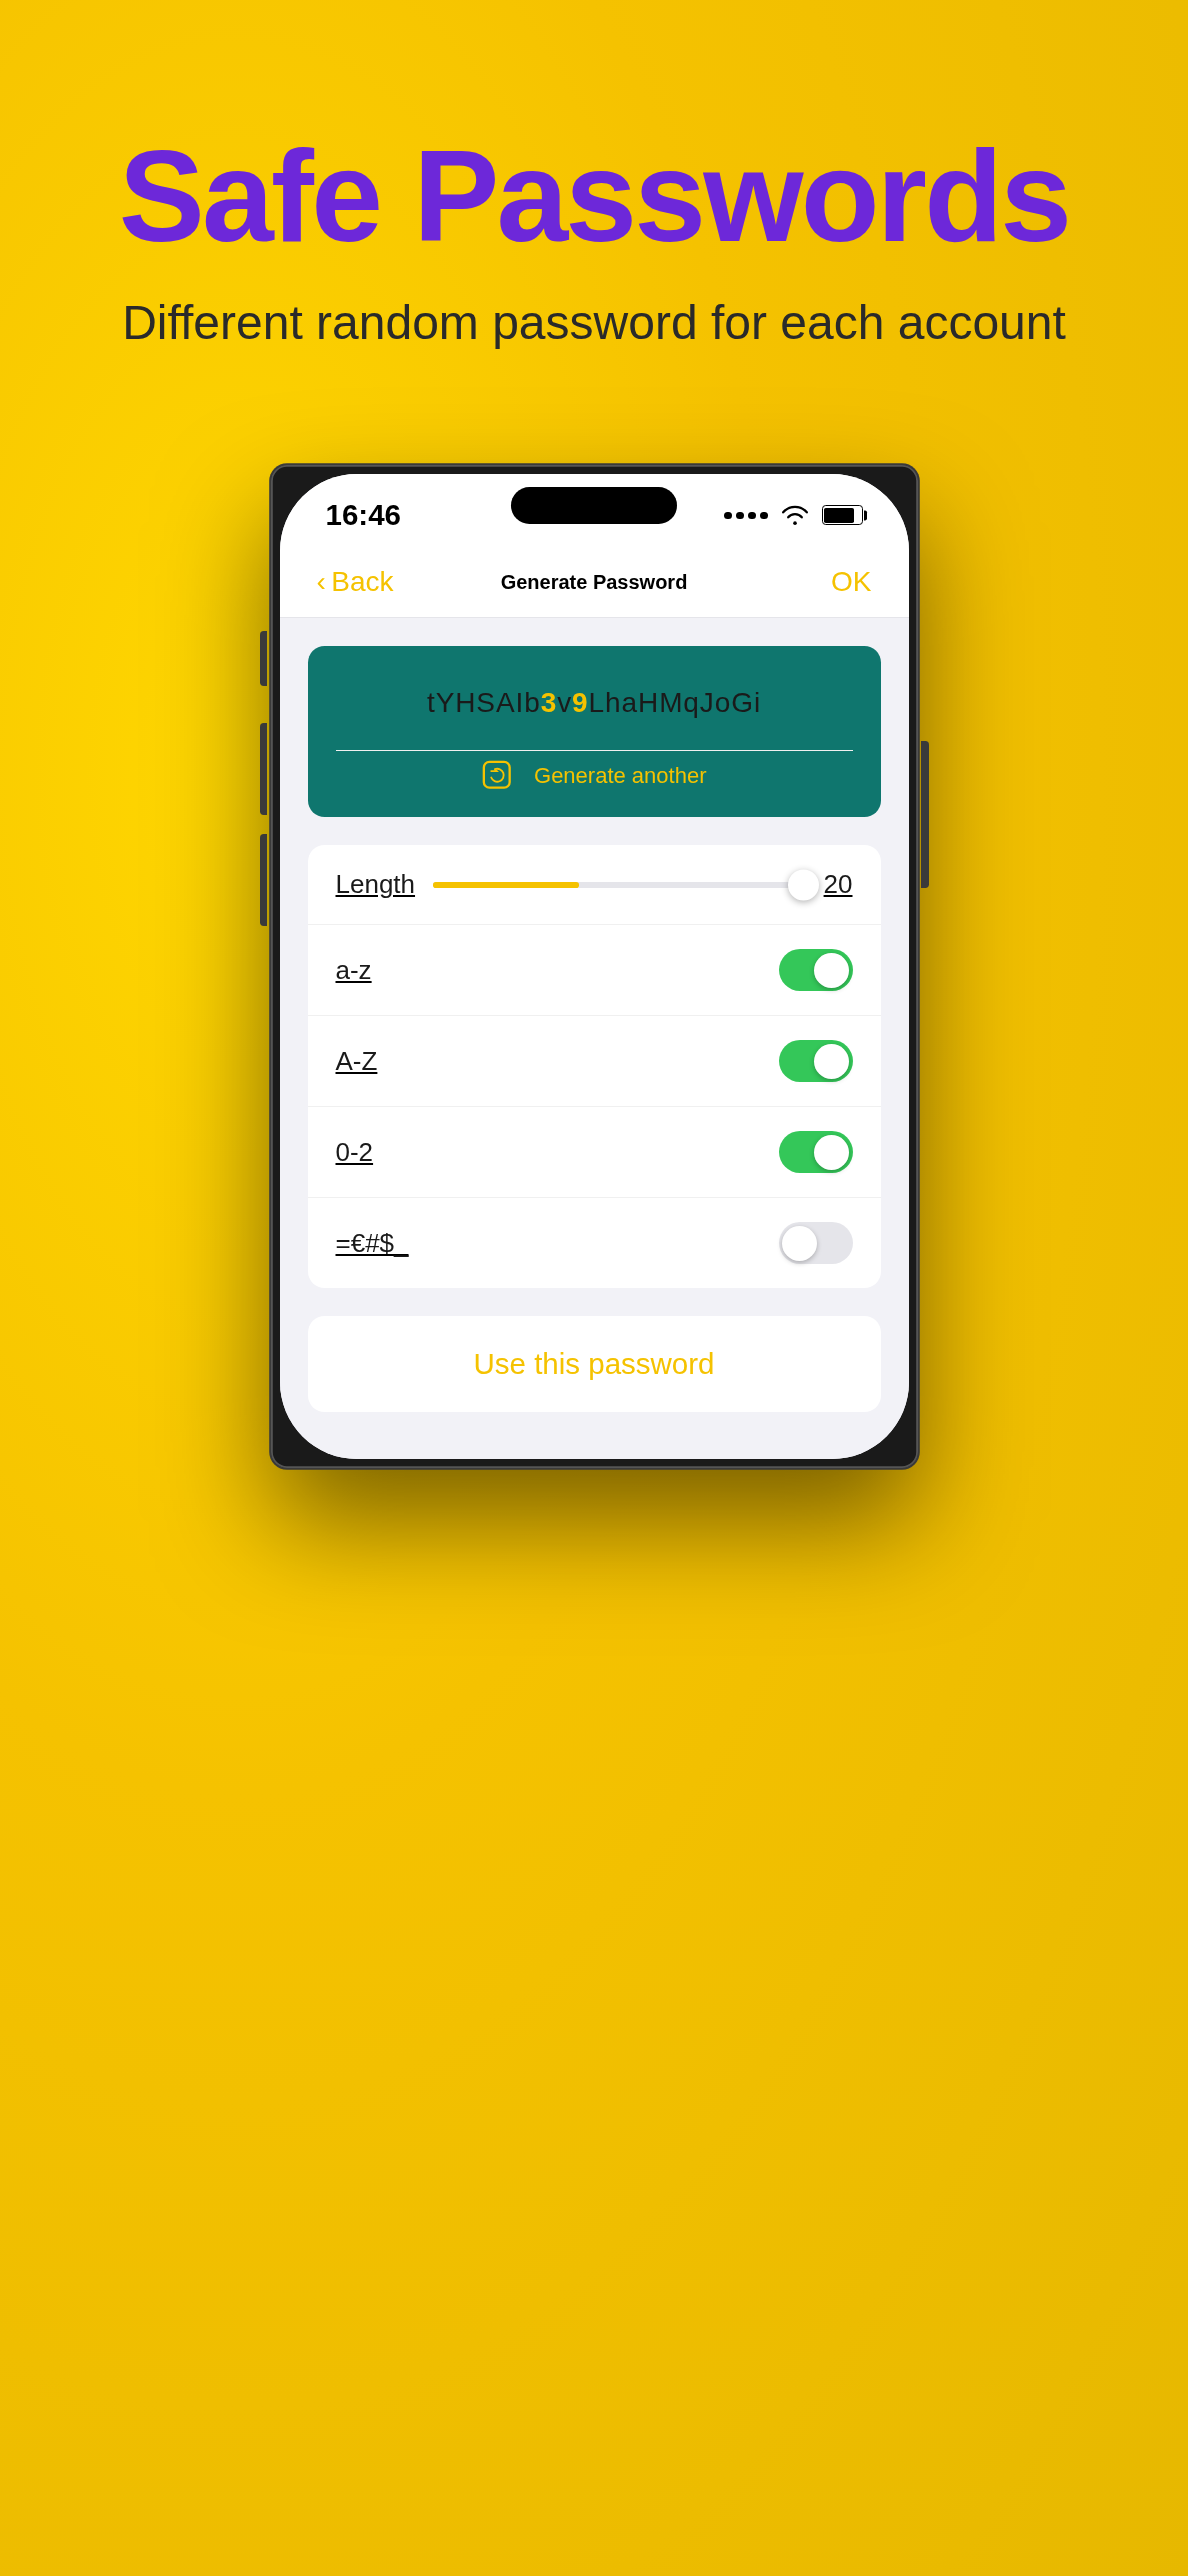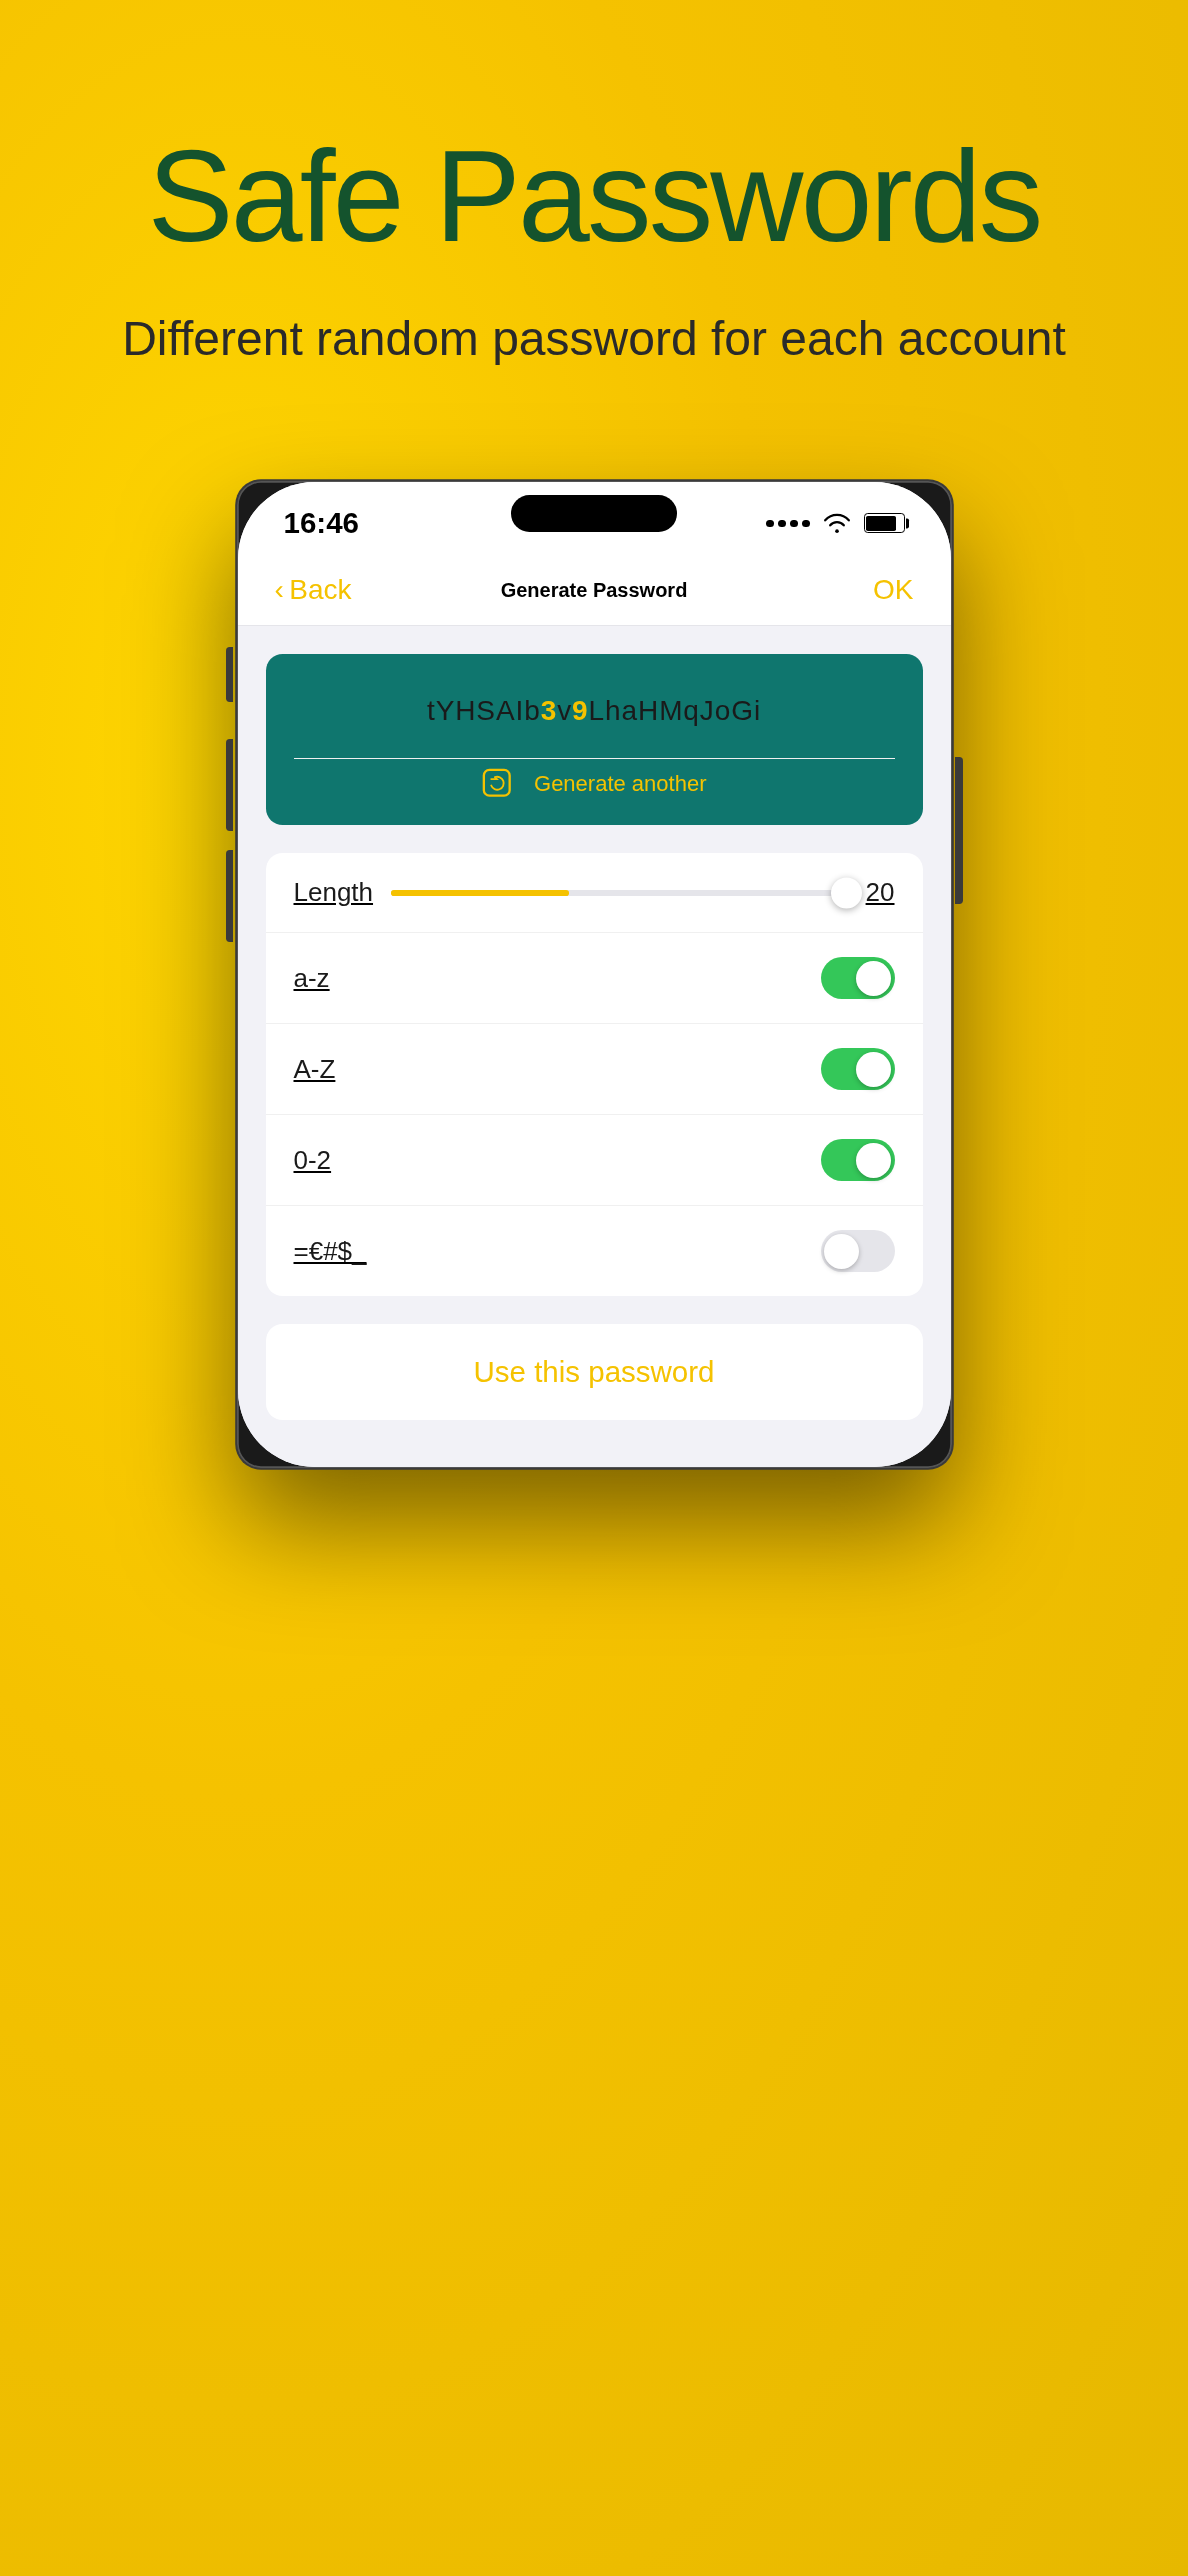--- a/index.html
+++ b/index.html
@@ -21,48 +21,48 @@
 
     .header-section {
       position: relative;
       z-index: 2;
       padding: 129px 74px 55px 74px;
       text-align: center;
     }
 
     .main-title {
       font-size: 129px;
-      font-weight: 400;
-      color: #14532d;
+      font-weight: 700;
+      color: #6d28d9;
       line-height: 1.05;
       letter-spacing: -2.8px;
-      margin-bottom: 44px;
+      margin-bottom: 28px;
     }
 
     .subtitle {
       font-size: 48px;
       font-weight: 400;
       color: #2a2a2a;
       line-height: 1.3;
     }
 
     
     .phone-wrapper {
       position: relative;
       z-index: 3;
       display: flex;
       justify-content: center;
       margin-top: 55px;
     }
 
     .phone-frame {
-      width: 715px;
+      width: 647px;
       background: #1a1a1a;
-      border-radius: 24px;
-      padding: 1px;
+      border-radius: 16px;
+      padding: 9px;
       box-shadow:
         0 0 0 1.8px #3a3a3a,
         0 55px 111px rgba(0,0,0,0.5),
         inset 0 0 0 1.8px #555;
       position: relative;
     }
 
     .phone-screen {
       background: #f2f2f7;
       border-radius: 77px;

